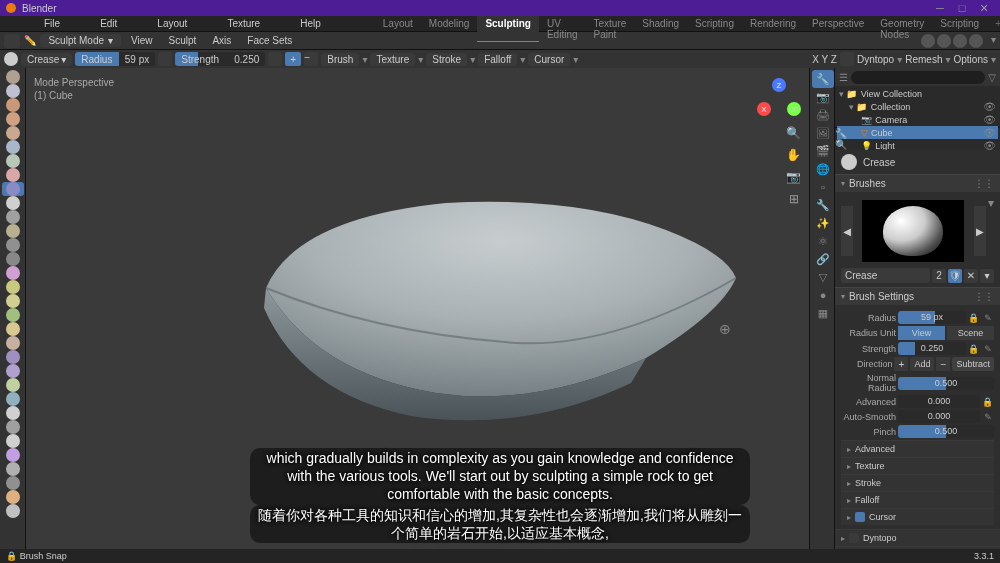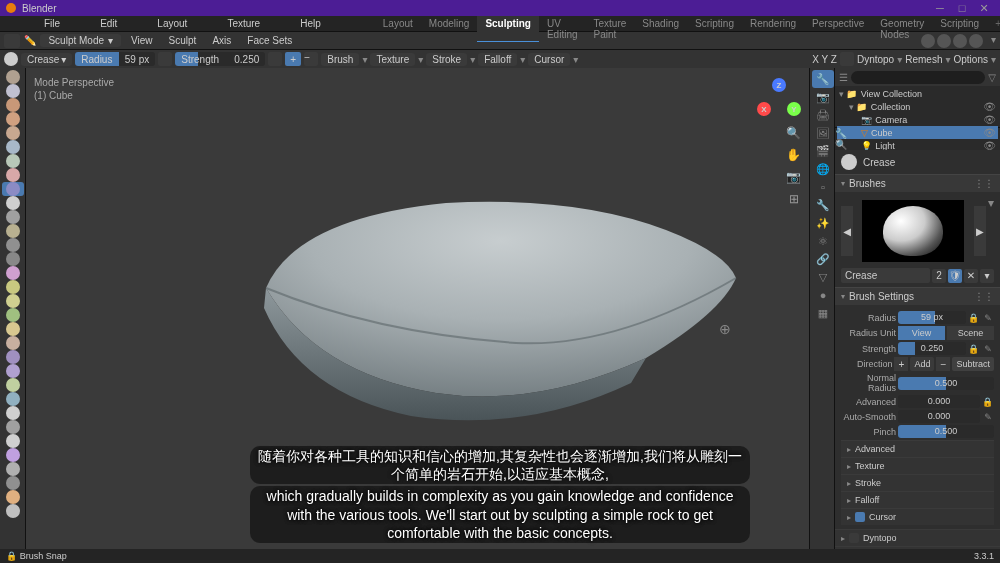--- a/index.html
+++ b/index.html
@@ -530,15 +530,15 @@
     </div>
   </div>
 </div>
 
 <div class="footer">
   <span>🔒 Brush Snap</span>
   <span class="right">3.3.1</span>
 </div>
 
 <div class="subtitle">
+  <div><span class="en">which gradually builds in complexity as you gain knowledge and confidence with the various tools. We'll start out by sculpting a simple rock to get comfortable with the basic concepts.</span></div>
   <div><span class="zh">随着你对各种工具的知识和信心的增加,其复杂性也会逐渐增加,我们将从雕刻一个简单的岩石开始,以适应基本概念,</span></div>
-  <div><span class="en">which gradually builds in complexity as you gain knowledge and confidence with the various tools. We'll start out by sculpting a simple rock to get comfortable with the basic concepts.</span></div>
 </div>
 
 </body></html>

